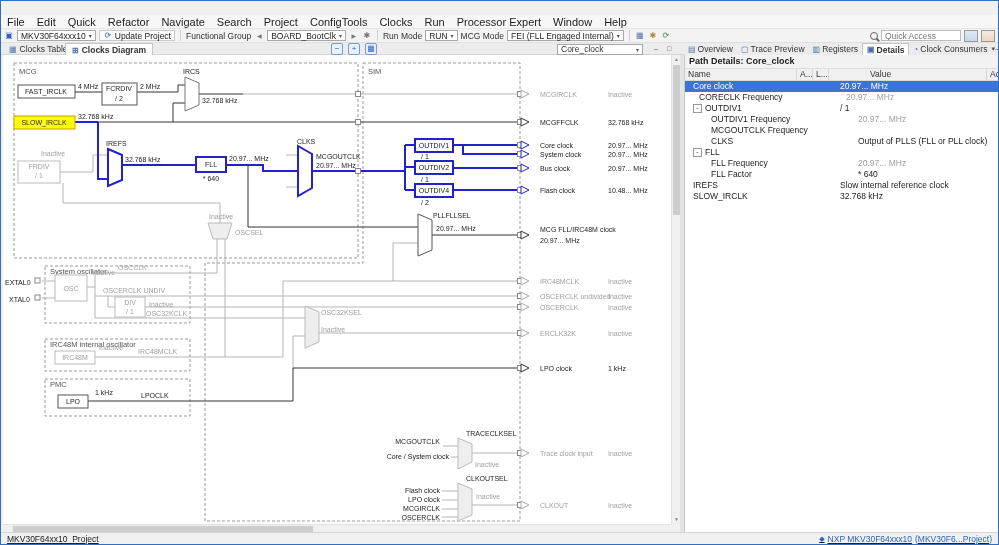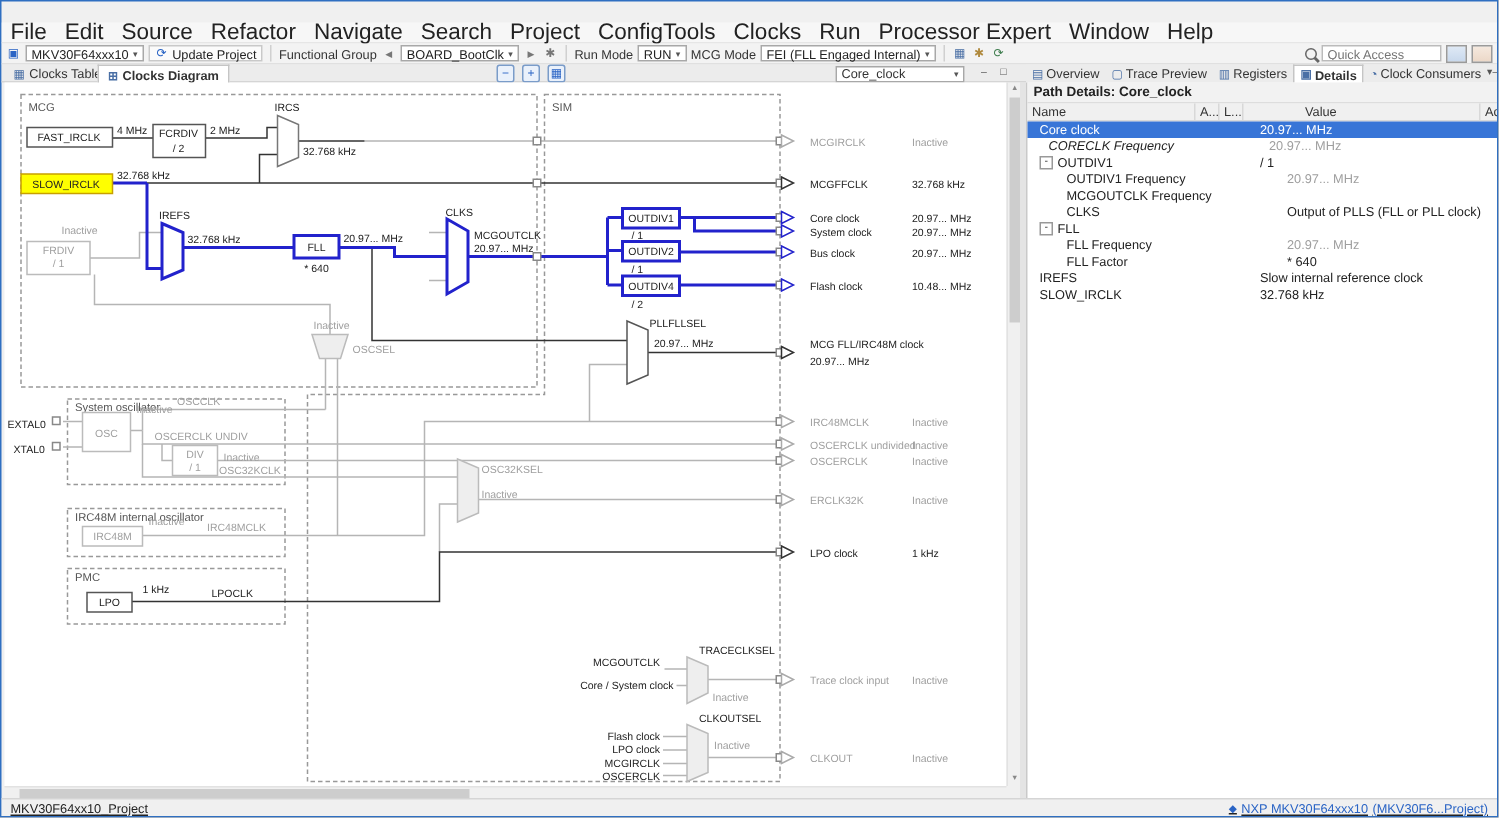--- a/index.html
+++ b/index.html
@@ -9,21 +9,21 @@
   .abs{position:absolute;}
   
   .titlebar{left:0;top:0;width:997px;height:14px;background:#ffffff;
     display:flex;align-items:center;gap:4px;padding:0 3px;box-sizing:border-box;font-size:9px;}
   .appicon{width:10px;height:10px;background:#1e66c8;border-radius:2px;color:#fff;
     font-size:7px;font-weight:bold;text-align:center;line-height:10px;flex:0 0 auto;}
   .titletext{flex:1;white-space:nowrap;overflow:hidden;color:#333;}
   .winbtn{width:18px;height:12px;text-align:center;line-height:11px;font-size:8px;color:#444;}
   
   .menubar{left:0;top:14px;width:997px;height:14px;background:#f7f7f7;border-bottom:1px solid #e6e6e6;
-    display:flex;align-items:center;font-size:15px;box-sizing:border-box;}
+    display:flex;align-items:center;font-size:11px;box-sizing:border-box;}
   .menuitem{padding:1px 6px;white-space:nowrap;}
   
   .toolbar{left:0;top:28px;width:997px;height:14px;background:#f3f3f3;border-bottom:1px solid #e0e0e0;
     display:flex;align-items:center;gap:3px;padding:0 3px;box-sizing:border-box;font-size:8.5px;}
   .combo{height:11px;border:1px solid #a8a8a8;background:#fff;display:inline-flex;align-items:center;
     gap:3px;padding:0 3px;white-space:nowrap;box-sizing:border-box;}
   .combo .arr{font-size:6px;color:#555;}
   .tbbtn{height:11px;border:1px solid #c9c9c9;background:#fbfbfb;display:inline-flex;align-items:center;
     gap:2px;padding:0 3px;white-space:nowrap;box-sizing:border-box;}
   .tbico{width:10px;height:10px;display:inline-flex;align-items:center;justify-content:center;
@@ -87,21 +87,21 @@
 </style>
 </head>
 <body>
 
 <div class="window">
 
 
   <div class="abs menubar">
     <span class="menuitem">File</span>
     <span class="menuitem">Edit</span>
-    <span class="menuitem">Source</span>
+    <span class="menuitem">Quick</span>
     <span class="menuitem">Refactor</span>
     <span class="menuitem">Navigate</span>
     <span class="menuitem">Search</span>
     <span class="menuitem">Project</span>
     <span class="menuitem">ConfigTools</span>
     <span class="menuitem">Clocks</span>
     <span class="menuitem">Run</span>
     <span class="menuitem">Processor Expert</span>
     <span class="menuitem">Window</span>
     <span class="menuitem">Help</span>
@@ -432,21 +432,21 @@
       <span class="pcol" style="width:120px;margin-left:38px;">Value</span>
       <span class="pcol" style="flex:1;border-right:none;">Ac...y</span>
     </div>
     <div class="drow sel">
       <div class="dname" style="padding-left:8px;">
           <span>Core clock</span>
         </div>
       <div class="dvalue">20.97... MHz</div>
     </div>
     <div class="drow">
-      <div class="dname" style="padding-left:14px;font-style:italic;">
+      <div class="dname" style="padding-left:14px;">
           <span>CORECLK Frequency</span>
         </div>
       <div class="dvalue gray">20.97... MHz</div>
     </div>
     <div class="drow">
       <div class="dname" style="padding-left:8px;">
           <span class="exp"></span>
           <span>OUTDIV1</span>
         </div>
       <div class="dvalue">/ 1</div>

